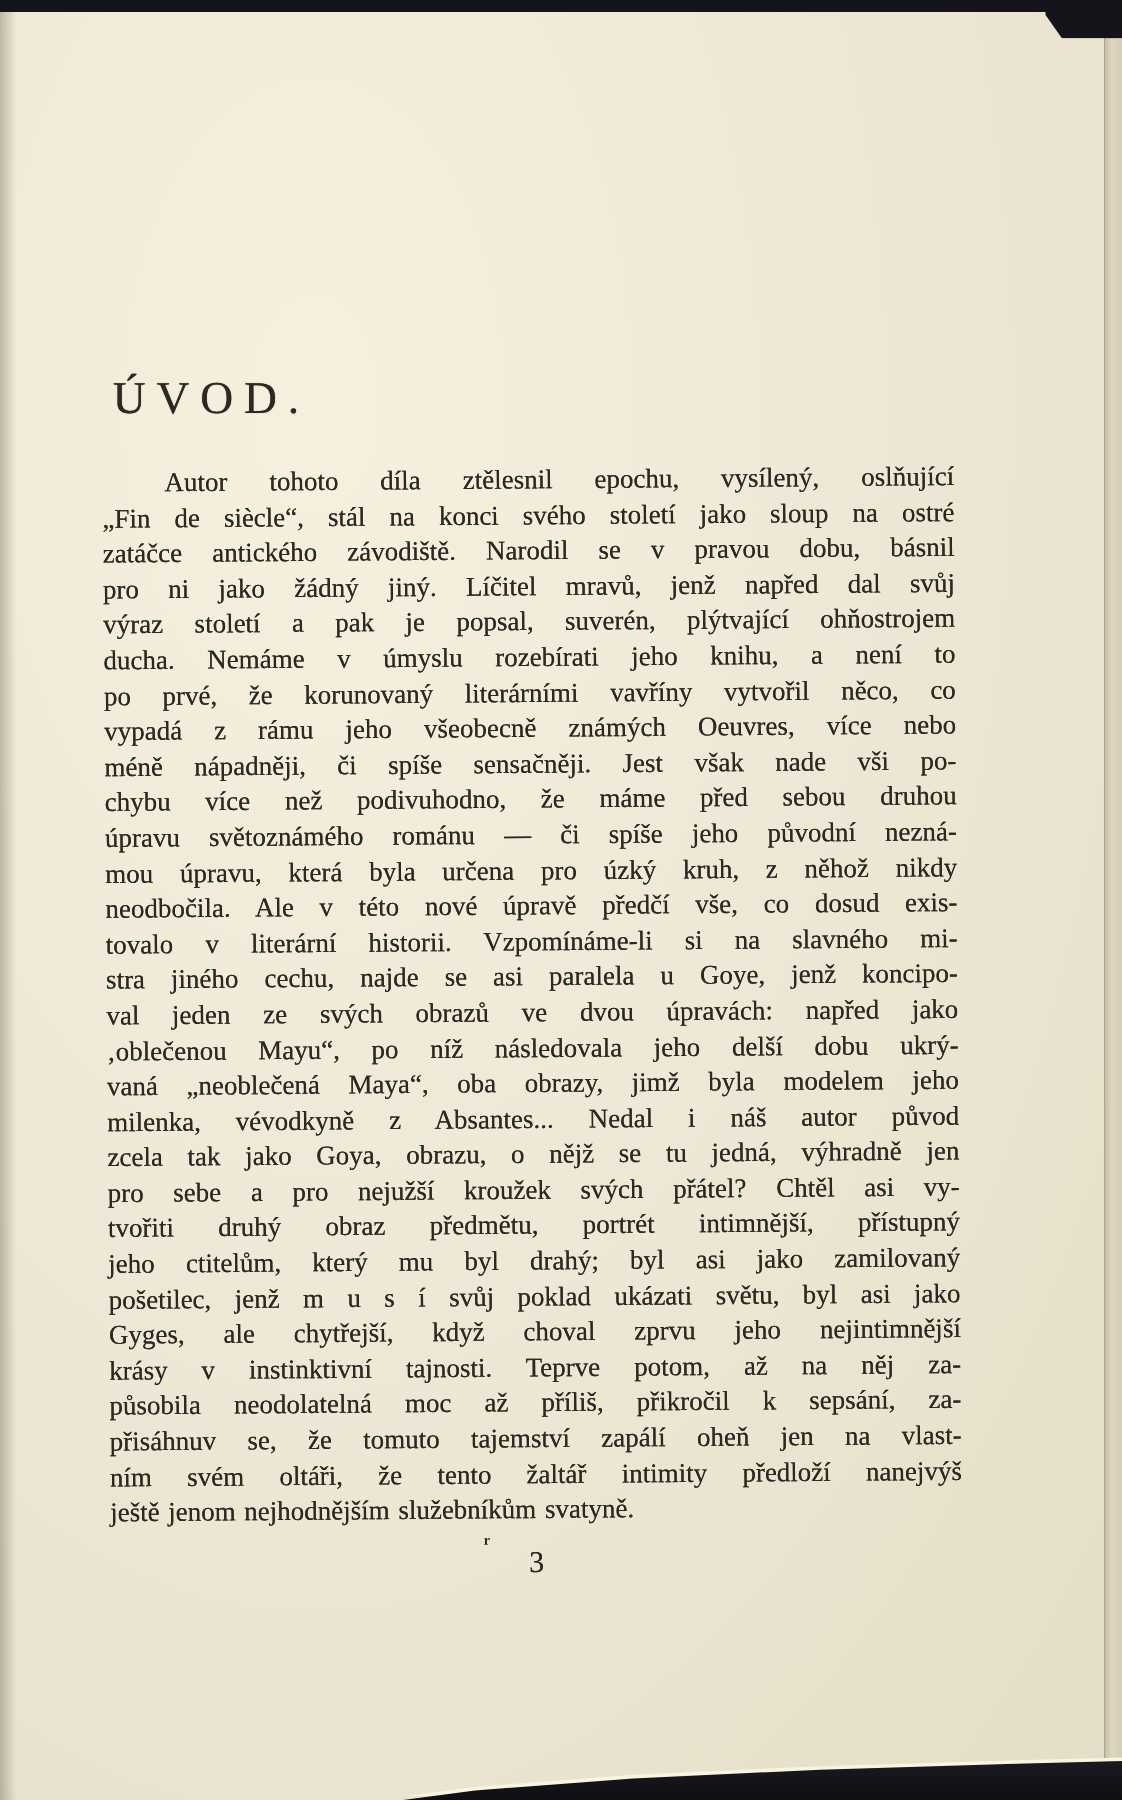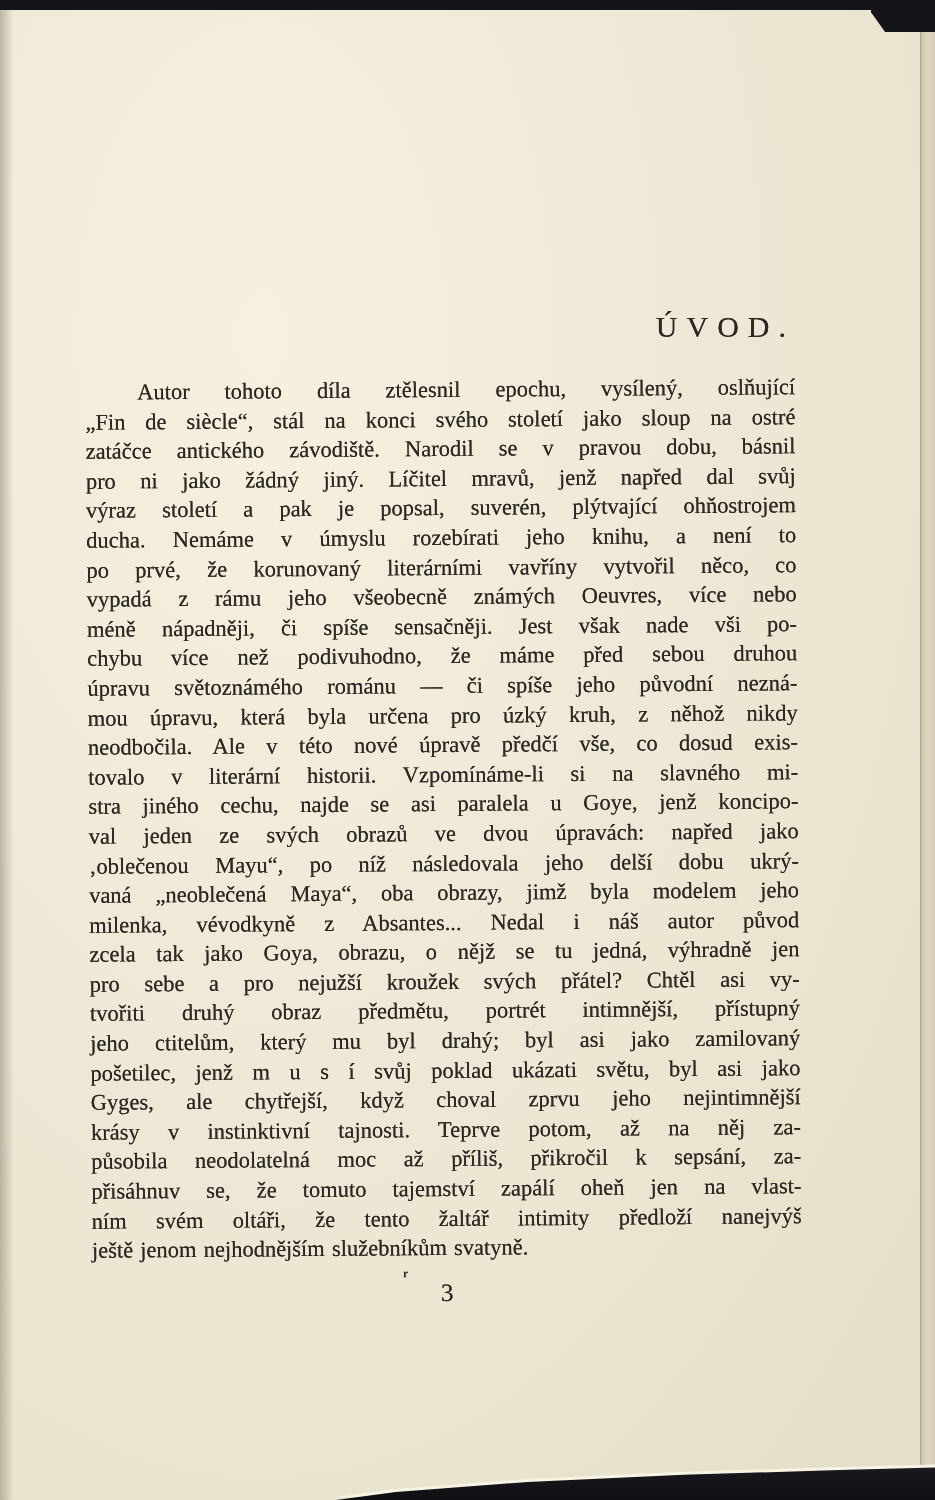--- a/index.html
+++ b/index.html
@@ -44,22 +44,22 @@
     position:absolute;left:336px;right:0;bottom:0;height:40px;
     background:linear-gradient(180deg,#1c1c22,#0e0e13);
     clip-path:polygon(0 100%,10% 80%,32% 55%,58% 37%,84% 25%,100% 19%,100% 100%);
   }
   
   .content{
     position:absolute;left:85px;top:300px;width:710px;
     color:#2d2822;
   }
   .heading{
-    margin:0;font-size:30px;font-weight:normal;letter-spacing:9px;
-    text-align:right;text-indent:9px;
+    margin:0;font-size:38px;font-weight:normal;letter-spacing:9px;
+    text-align:left;text-indent:9px;
     text-shadow:0 0 0.6px rgba(45,40,34,0.85);
   }
   .body-skew{ transform:rotate(-0.45deg); transform-origin:50% 0; }
   .para{ margin-top:31px; font-size:22.5px; word-spacing:1.5px;
     text-shadow:0 0 0.55px rgba(45,40,34,0.9); }
   .line{
     height:29.6px;line-height:29.6px;overflow:visible;
     text-align:justify;text-align-last:justify;
   }
   .line:first-child{ text-indent:52px; }

